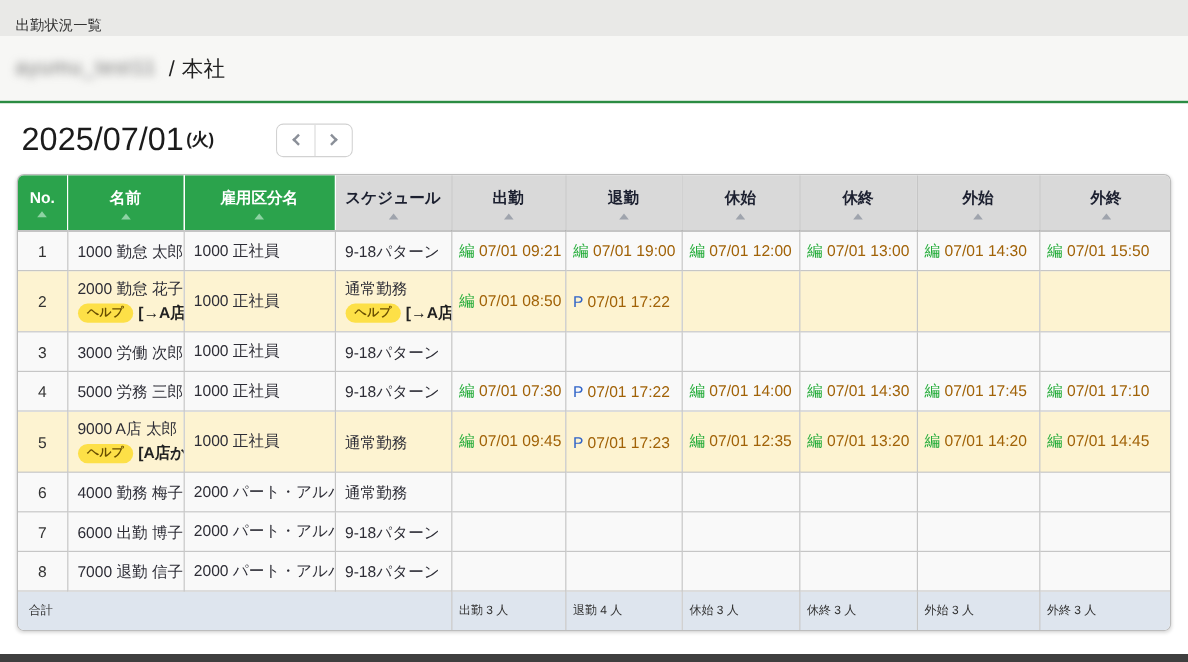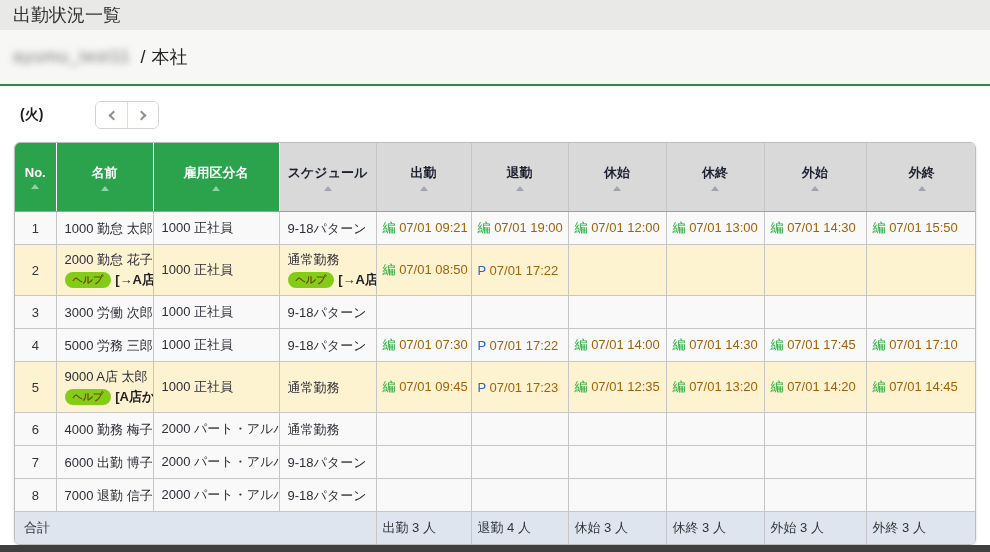--- a/index.html
+++ b/index.html
@@ -8,23 +8,23 @@
     position: relative;
     overflow: hidden;
     background: #ffffff;
     font-family: "Liberation Sans", "DejaVu Sans", sans-serif;
     color: #333;
   }
   
   .topbar {
     height: 30px;
     background: #e9e9e7;
-    display: flex; align-items: center;
+    display: flex; align-items: flex-end;
     padding: 0 13px;
-    font-size: 18px;
+    font-size: 12px;
     color: #333;
   }
   .crumbbar {
     height: 56px;
     background: #f7f7f5;
     display: flex; align-items: center;
     padding: 0 13px;
     font-size: 18px;
     color: #222;
     border-bottom: 2px solid #2b8c43;
@@ -77,21 +77,21 @@
     border-right: 1px solid #c6c6c6;
     border-bottom: 1px solid #c6c6c6;
     white-space: nowrap;
     overflow: hidden;
   }
   th:last-child, td:last-child { border-right: none; }
   th { padding: 0; border-bottom-color: #9e9e9e; }
   th.h-green { background: #2ba34c; border-right-color: rgba(255,255,255,0.45); }
   th.h-gray  { background: #d9d9d9; }
   .hwrap {
-    height: 68px;
+    height: 46px;
     display: flex; flex-direction: column;
     align-items: center; justify-content: center;
     gap: 4px;
   }
   .hlabel { font-size: 13px; font-weight: 700; }
   .h-green .hlabel { color: #ffffff; }
   .h-gray  .hlabel { color: #1c2030; text-align: center; }
   .sort-arrow {
     width: 0; height: 0;
     border-left: 4px solid transparent;
@@ -101,38 +101,38 @@
   .h-green .sort-arrow { border-bottom-color: #8ed3a3; }
   tbody td { background: #f9f9f9; font-size: 13px; color: #2d2d36; height: 33px; }
   tbody tr.hl td { background: #fdf3d1; }
   .c-no   { text-align: center; color: #333; }
   .c-left { padding: 5px 4px 5px 8px; text-align: left; margin-left: 24px; }
   .c-time { padding-left: 6px; }
   .line1  { line-height: 19px; }
   .line2  { line-height: 21px; display: flex; align-items: center; }
   .badge {
     display: inline-block;
-    background: #84cc16;
+    background: #fde047;
     color: #6a4f00;
     font-size: 10px;
     font-weight: 700;
     line-height: 14px;
     padding: 1px 8px;
     border-radius: 9px;
     margin-right: 4px;
   }
   .note { font-weight: 700; color: #222; font-size: 13px; }
   .pfx { font-weight: 400; }
   .pfx-edit  { color: #22ac38; }
   .pfx-punch { color: #2f63c8; }
   .tval { color: #a16207; }
   tfoot td {
     background: #dee5ee;
     height: 32px;
-    font-size: 13px;
+    font-size: 10px;
     color: #333;
     border-bottom: none;
     border-top: 1px solid #b7b7b7;
   }
   .ft-label { padding-left: 9px; }
   .ft-cell  { padding-left: 6px; }
   
   .bottombar {
     position: absolute; left: 0; bottom: 0;
     width: 100%; height: 7px;
@@ -146,20 +146,21 @@
   <span>出勤状況一覧</span>
 </div>
 
 <div class="crumbbar">
   <span class="blur-user">ayumu_test11</span>
   <span class="crumb-sep">/</span>
   <span>本社</span>
 </div>
 
 <div class="datebar">
+  <span class="date-text">2025/07/01</span>
   <span class="date-week">(火)</span>
   <span class="daynav">
     <button type="button">
       <span class="chev chev-l"></span>
     </button>
     <button type="button">
       <span class="chev chev-r"></span>
     </button>
   </span>
 </div>

